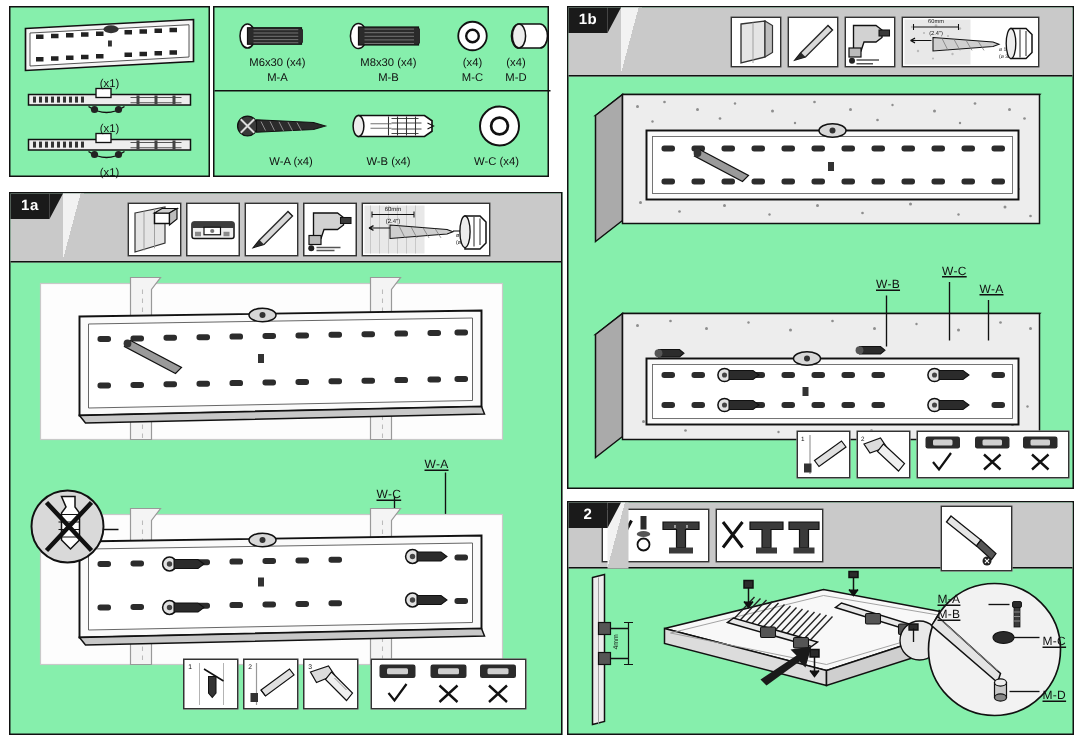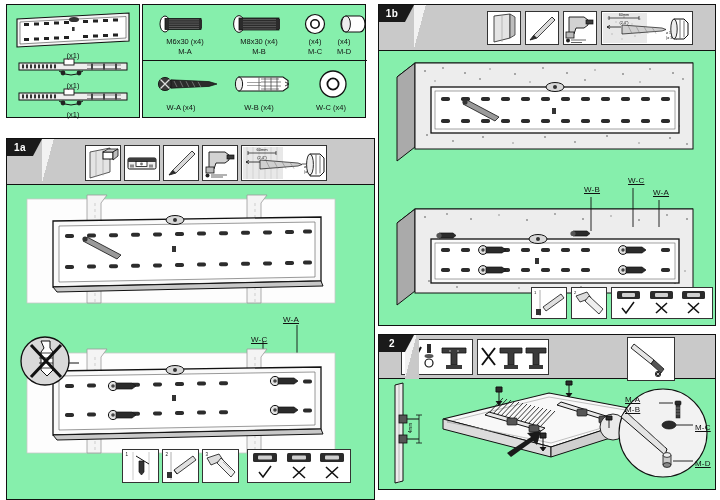--- a/index.html
+++ b/index.html
@@ -159,26 +159,26 @@
       <path d="M116 12.6 v12.8 M122 12.6 v12.8 M128 12.6 v12.8 M134 12.6 v12.8" stroke="#333" stroke-width=".7"></path>
       <path d="M118 14 h18 M118 17 h20 M118 21 h20 M118 24 h18" stroke="#333" stroke-width=".6"></path>
       <path d="M104 17.5 h14 M104 20.5 h14" stroke="#555" stroke-width=".55"></path>
       <path d="M142 17 l4 2 l-4 2" fill="none" stroke="#111" stroke-width=".8"></path>
     </g>
     <g>
       <circle cx="190" cy="19" r="13" fill="#fff" stroke="#111" stroke-width="1.3"></circle>
       <circle cx="190" cy="19" r="5.6" fill="#fff" stroke="#111" stroke-width="1.8"></circle>
     </g>
   </svg>
-  <div class="cap" style="left:0px;width:76px;top:98px;">W-A (x4)</div>
+  <div class="cap" style="left:13px;width:76px;top:98px;">W-A (x4)</div>
   <div class="cap" style="left:78px;width:76px;top:98px;">W-B (x4)</div>
   <div class="cap" style="left:152px;width:72px;top:98px;">W-C (x4)</div>
 </div>
 
-<div class="panel" style="left:6px;top:138px;width:369px;height:362px;">
+<div class="panel" style="left:6px;top:128px;width:369px;height:362px;">
   <div class="hdr">
     <div class="badge">1a</div>
     <div class="hdr-slope"></div>
   </div>
 
   <div class="icobox" style="left:78px;top:6px;width:36px;height:36px;">
     <svg width="34" height="34" viewBox="0 0 34 34">
       <path d="M4 6 L24 2 L24 26 L4 32 Z" fill="#e4e4e4" stroke="#333" stroke-width=".8"></path>
       <path d="M10 5 v26 M17 3.5 v26" stroke="#999" stroke-width=".6"></path>
       <rect x="17" y="6" width="10" height="7" fill="#fff" stroke="#111" stroke-width="1"></rect>

